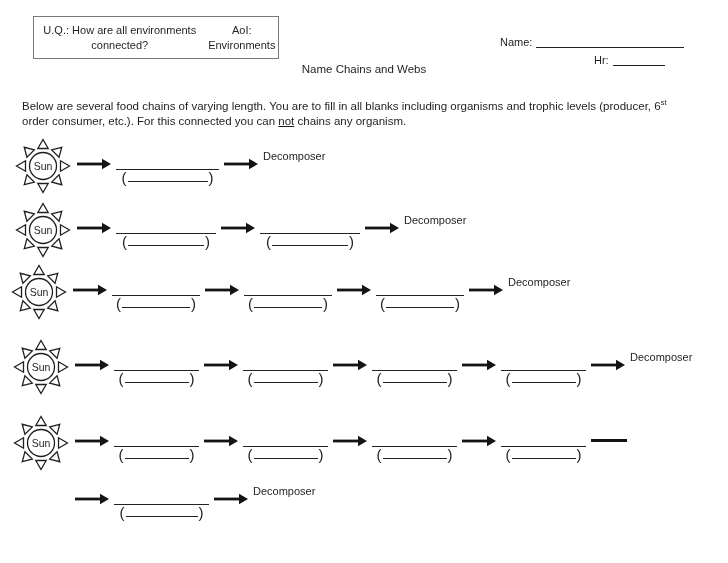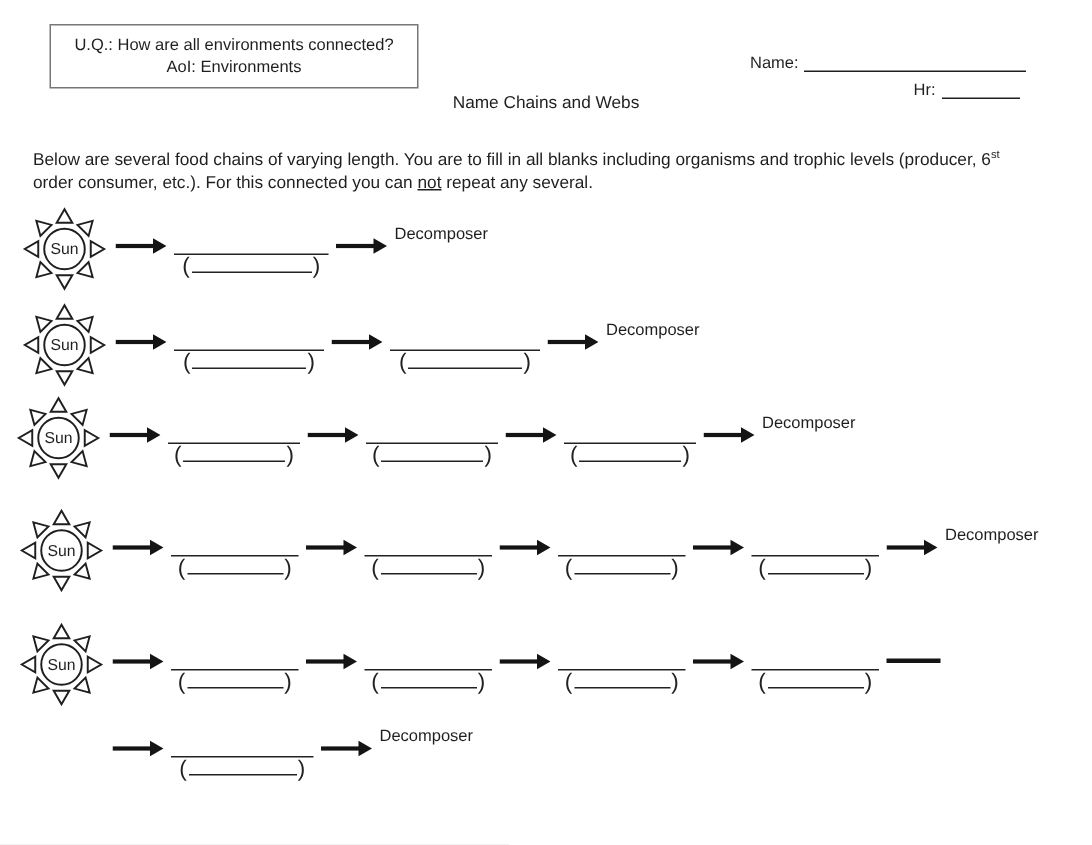--- a/index.html
+++ b/index.html
@@ -7,28 +7,28 @@
     position:relative; width:728px; height:563px; margin:0 auto;
     background:#ffffff; color:#1f1f1f;
     font-family:"Liberation Sans", sans-serif;
     overflow:hidden;
   }
 
   
   .header-box {
     position:absolute; left:33px; top:16px; width:244px; height:41px;
     border:1px solid #777; background:#fff;
-    display:flex; flex-direction:column; justify-content:center; align-items:center;
+    display:flex; flex-direction:row; justify-content:center; align-items:center;
     font-size:11px; line-height:15px; text-align:center;
   }
 
   
   .name-row { position:absolute; left:500px; top:35px; display:flex; align-items:flex-end; font-size:11px;justify-content:center; }
   .name-underline { width:148px; height:12px; border-bottom:1.2px solid #1f1f1f; margin-left:4px; }
-  .hr-row { position:absolute; left:609px; top:53px; display:flex; align-items:flex-end; font-size:11px; }
+  .hr-row { position:absolute; left:594px; top:53px; display:flex; align-items:flex-end; font-size:11px; }
   .hr-underline { width:52px; height:12px; border-bottom:1.2px solid #1f1f1f; margin-left:4px; }
 
   .title { position:absolute; left:0; top:63px; width:728px; text-align:center; font-size:11.5px; }
 
   .instructions { position:absolute; left:22px; top:95px; width:692px; font-size:11.5px; line-height:15.5px; }
   .instructions sup { font-size:7.5px; }
   .u { text-decoration:underline; }
 
   
   .chain-row { position:absolute; display:flex; align-items:flex-start; column-gap:5px; }
@@ -93,21 +93,21 @@
   </div>
   <div class="hr-row">
     <span>Hr:</span>
     <span class="hr-underline"></span>
   </div>
 
   <div class="title">Name Chains and Webs</div>
 
   <div class="instructions">
     <div><span>Below are several food chains of varying length.  You are to fill in all blanks including organisms and trophic levels (producer, 6</span><sup>st</sup></div>
-    <div><span>order consumer, etc.).  For this connected you can </span><span class="u">not</span><span> repeat any several.</span></div>
+    <div><span>order consumer, etc.).  For this connected you can </span><span class="u">not</span><span> chains any organism.</span></div>
   </div>
 
   <div class="chain-row r1" style="left:14px; top:138px;">
     <svg class="sun-svg">
         <use href="#sun-sym"></use>
       </svg>
     <svg class="arrow-svg">
         <use href="#arrow-sym"></use>
       </svg>
     <div class="cell">

